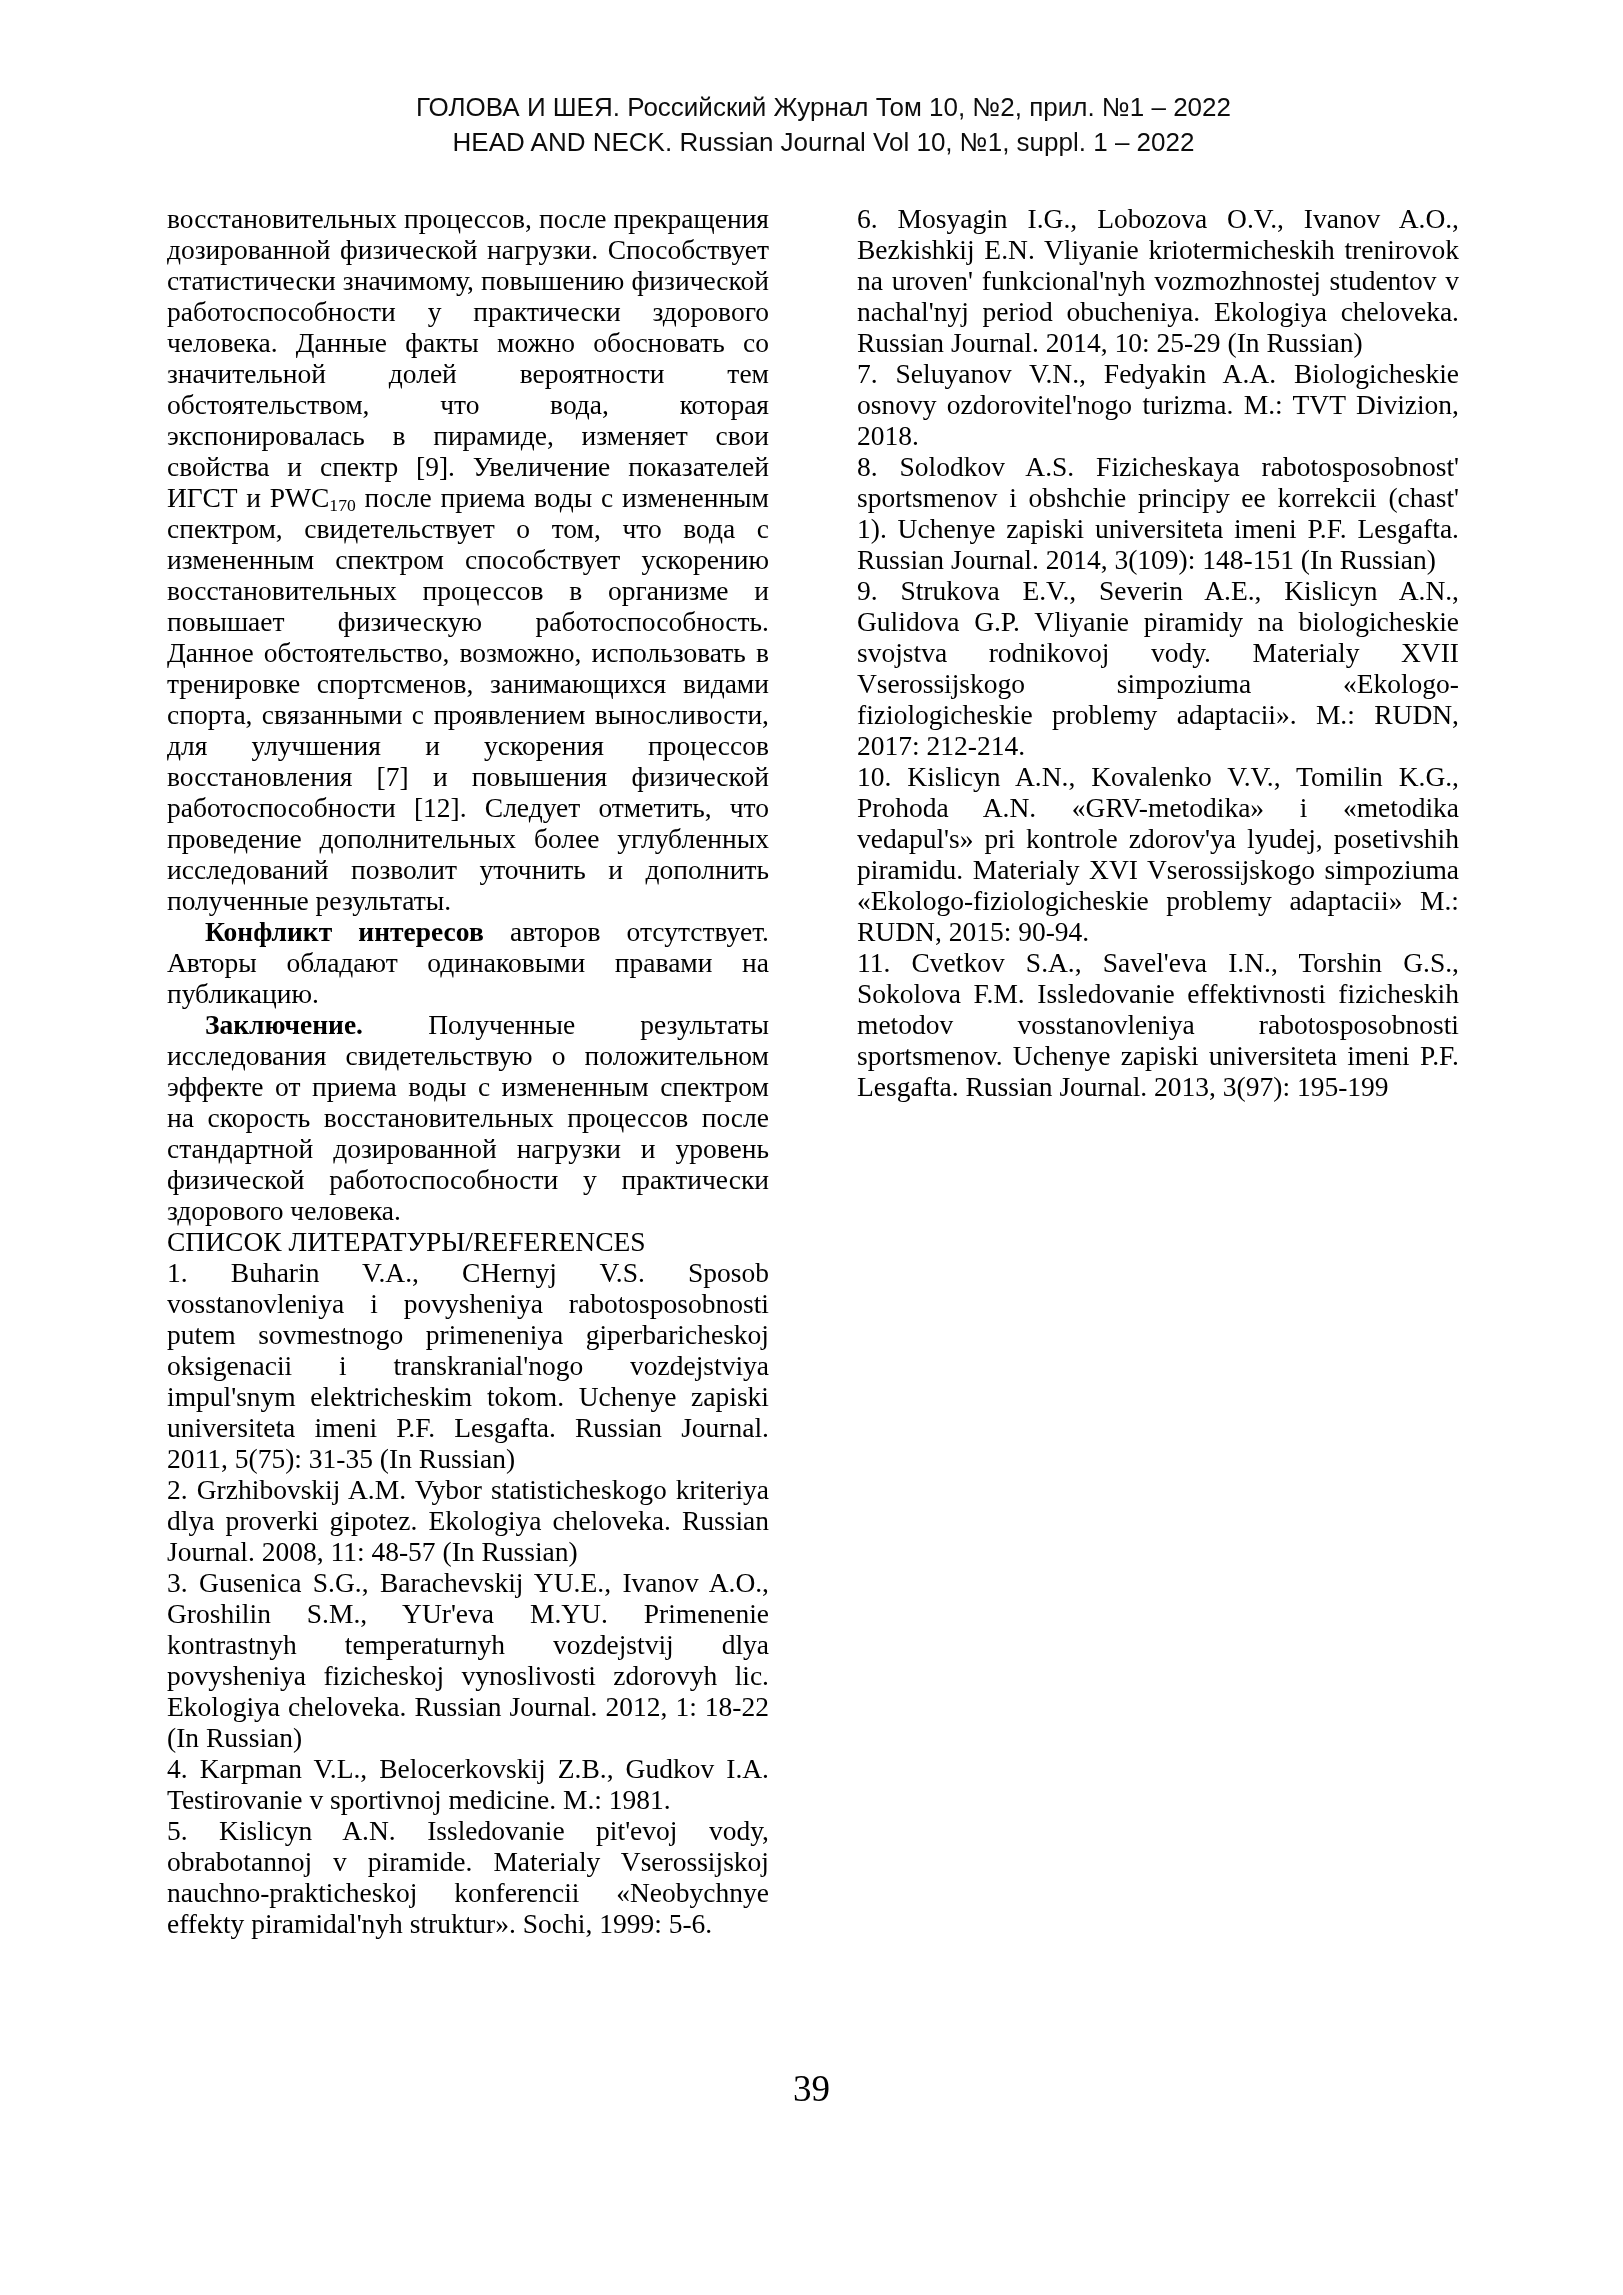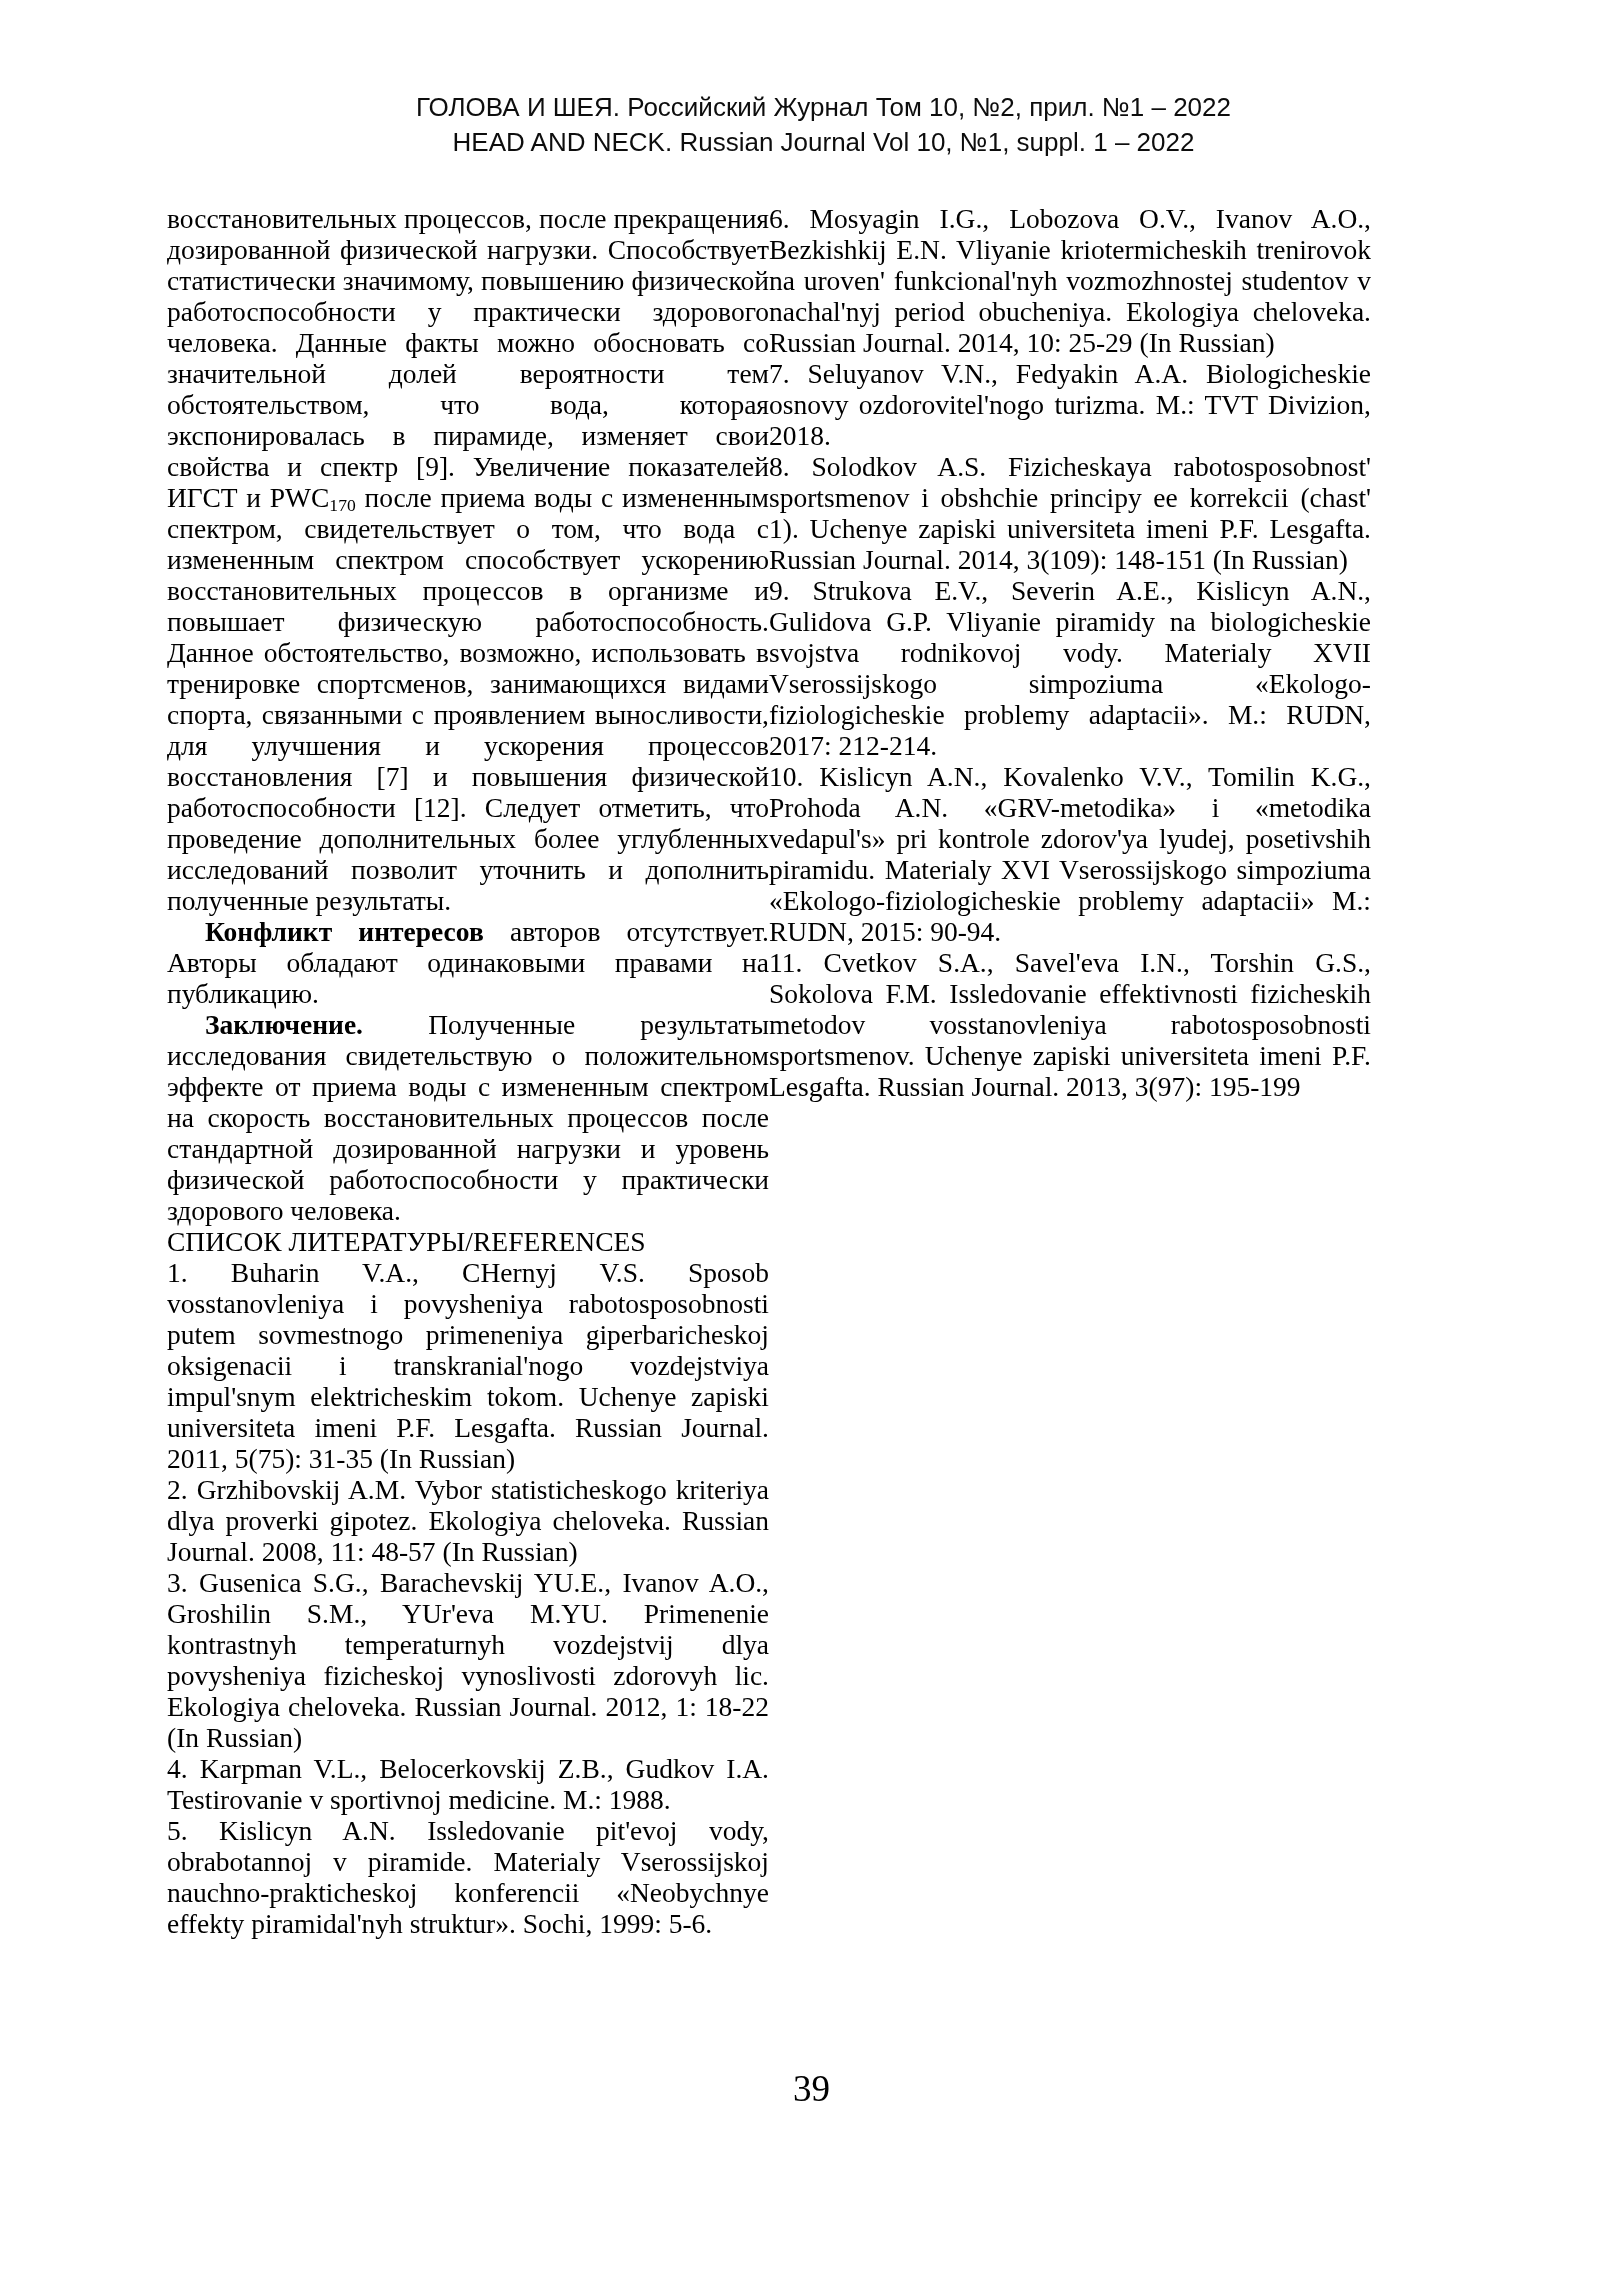--- a/index.html
+++ b/index.html
@@ -24,20 +24,21 @@
     font-size: 26px;
     line-height: 35px;
     color: #0d0d0d;
     padding-left: 24px;
   }
   .columns {
     position: absolute;
     top: 203px;
     left: 167px;
     display: flex;
+    gap: 88px;
     font-size: 27.5px;
     line-height: 31px;
     text-align: justify;
   }
   .column {
     width: 602px;
   }
   .column p {
     margin: 0;
     padding: 0;
@@ -85,21 +86,21 @@
 
     <p class="indented"><span class="lead-bold">Конфликт интересов</span><span> авторов отсутствует. Авторы обладают одинаковыми правами на публикацию.</span></p>
 
     <p class="indented"><span class="lead-bold">Заключение.</span><span> Полученные результаты исследования свидетельствую о положительном эффекте от приема воды с измененным спектром на скорость восстановительных процессов после стандартной дозированной нагрузки и уровень физической работоспособности у практически здорового человека.</span></p>
 
     <p class="refs-heading">СПИСОК ЛИТЕРАТУРЫ/REFERENCES</p>
 
     <p>1. Buharin V.A., CHernyj V.S. Sposob vosstanovleniya i povysheniya rabotosposobnosti putem sovmestnogo primeneniya giperbaricheskoj oksigenacii i transkranial'nogo vozdejstviya impul'snym elektricheskim tokom. Uchenye zapiski universiteta imeni P.F. Lesgafta. Russian Journal. 2011, 5(75): 31-35 (In Russian)</p>
     <p>2. Grzhibovskij A.M. Vybor statisticheskogo kriteriya dlya proverki gipotez. Ekologiya cheloveka. Russian Journal. 2008, 11: 48-57 (In Russian)</p>
     <p>3. Gusenica S.G., Barachevskij YU.E., Ivanov A.O., Groshilin S.M., YUr'eva M.YU. Primenenie kontrastnyh temperaturnyh vozdejstvij dlya povysheniya fizicheskoj vynoslivosti zdorovyh lic. Ekologiya cheloveka. Russian Journal. 2012, 1: 18-22 (In Russian)</p>
-    <p>4. Karpman V.L., Belocerkovskij Z.B., Gudkov I.A. Testirovanie v sportivnoj medicine. M.: 1988.</p>
+    <p>4. Karpman V.L., Belocerkovskij Z.B., Gudkov I.A. Testirovanie v sportivnoj medicine. M.: 1981.</p>
     <p>5. Kislicyn A.N. Issledovanie pit'evoj vody, obrabotannoj v piramide. Materialy Vserossijskoj nauchno-prakticheskoj konferencii «Neobychnye effekty piramidal'nyh struktur». Sochi, 1999: 5-6.</p>
   </div>
 
   <div class="column">
     <p>6. Mosyagin I.G., Lobozova O.V., Ivanov A.O., Bezkishkij E.N. Vliyanie kriotermicheskih trenirovok na uroven' funkcional'nyh vozmozhnostej studentov v nachal'nyj period obucheniya. Ekologiya cheloveka. Russian Journal. 2014, 10: 25-29 (In Russian)</p>
     <p>7. Seluyanov V.N., Fedyakin A.A. Biologicheskie osnovy ozdorovitel'nogo turizma. M.: TVT Divizion, 2018.</p>
     <p>8. Solodkov A.S. Fizicheskaya rabotosposobnost' sportsmenov i obshchie principy ee korrekcii (chast' 1). Uchenye zapiski universiteta imeni P.F. Lesgafta. Russian Journal. 2014, 3(109): 148-151 (In Russian)</p>
     <p>9. Strukova E.V., Severin A.E., Kislicyn A.N., Gulidova G.P. Vliyanie piramidy na biologicheskie svojstva rodnikovoj vody. Materialy XVII Vserossijskogo simpoziuma «Ekologo-fiziologicheskie problemy adaptacii». M.: RUDN, 2017: 212-214.</p>
     <p>10. Kislicyn A.N., Kovalenko V.V., Tomilin K.G., Prohoda A.N. «GRV-metodika» i «metodika vedapul's» pri kontrole zdorov'ya lyudej, posetivshih piramidu. Materialy XVI Vserossijskogo simpoziuma «Ekologo-fiziologicheskie problemy adaptacii» M.: RUDN, 2015: 90-94.</p>
     <p>11. Cvetkov S.A., Savel'eva I.N., Torshin G.S., Sokolova F.M. Issledovanie effektivnosti fizicheskih metodov vosstanovleniya rabotosposobnosti sportsmenov. Uchenye zapiski universiteta imeni P.F. Lesgafta. Russian Journal. 2013, 3(97): 195-199</p>

